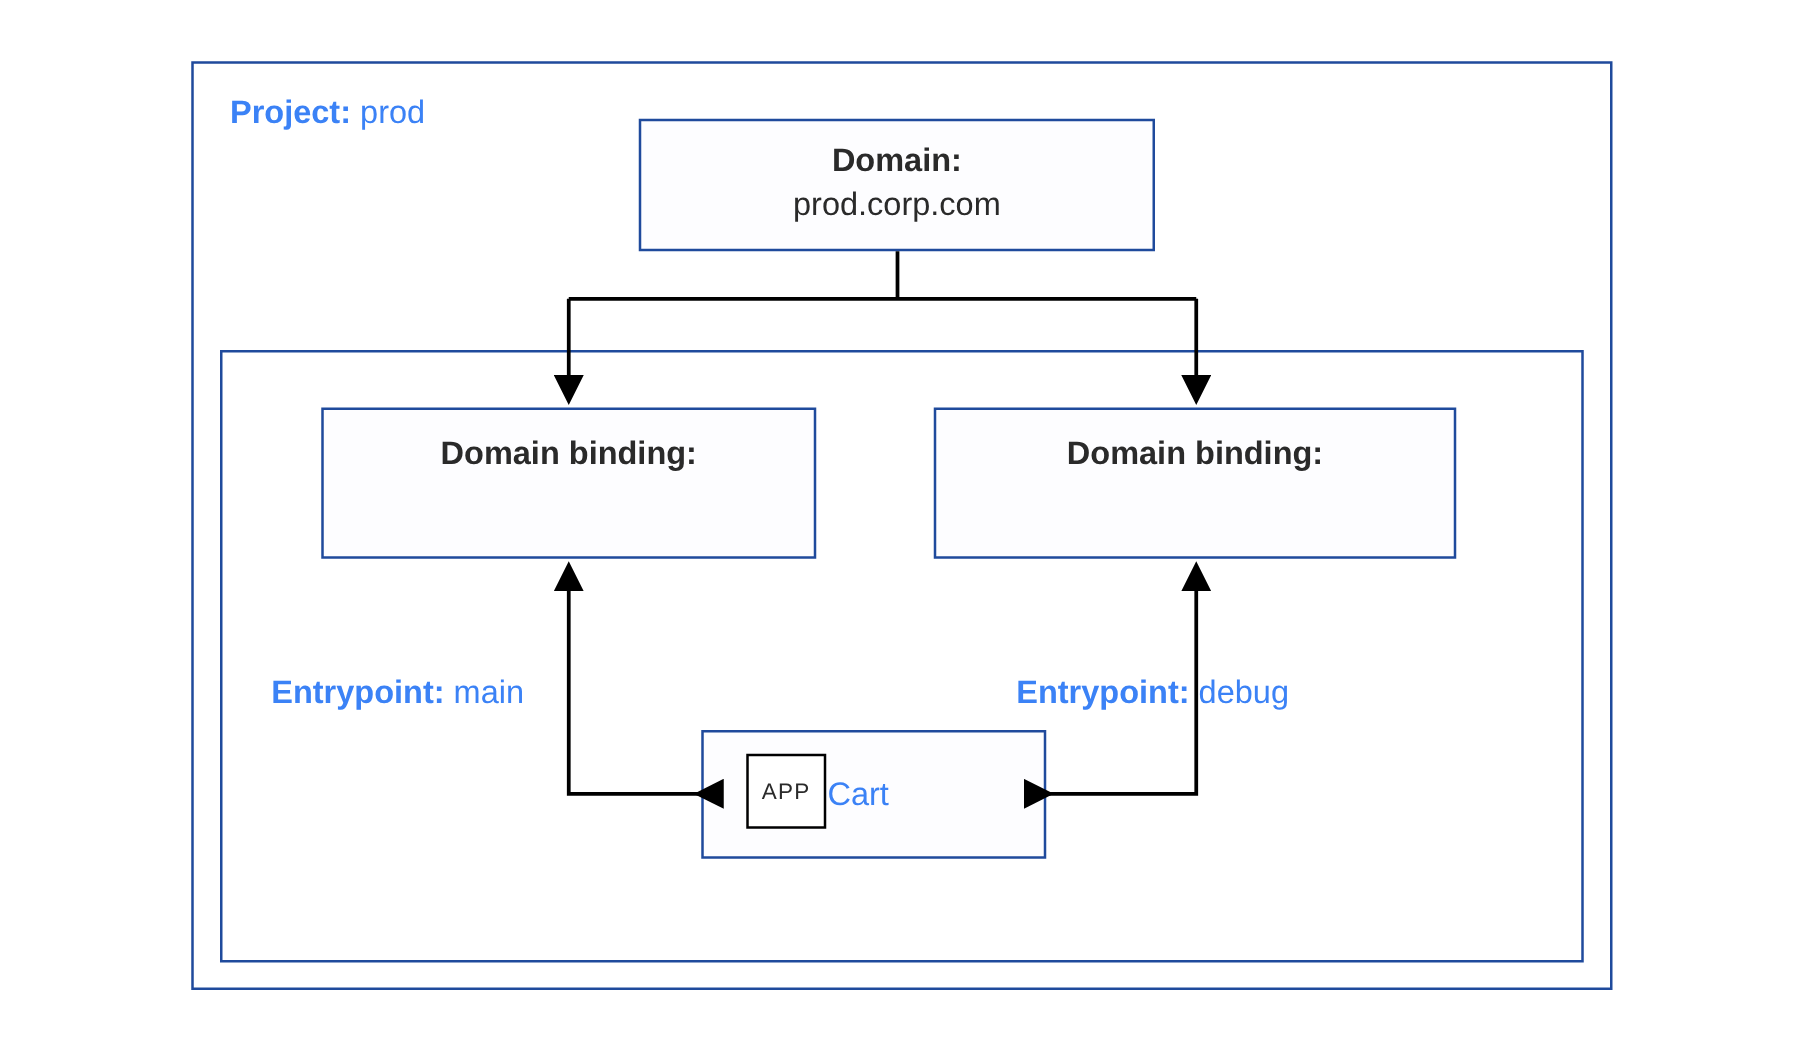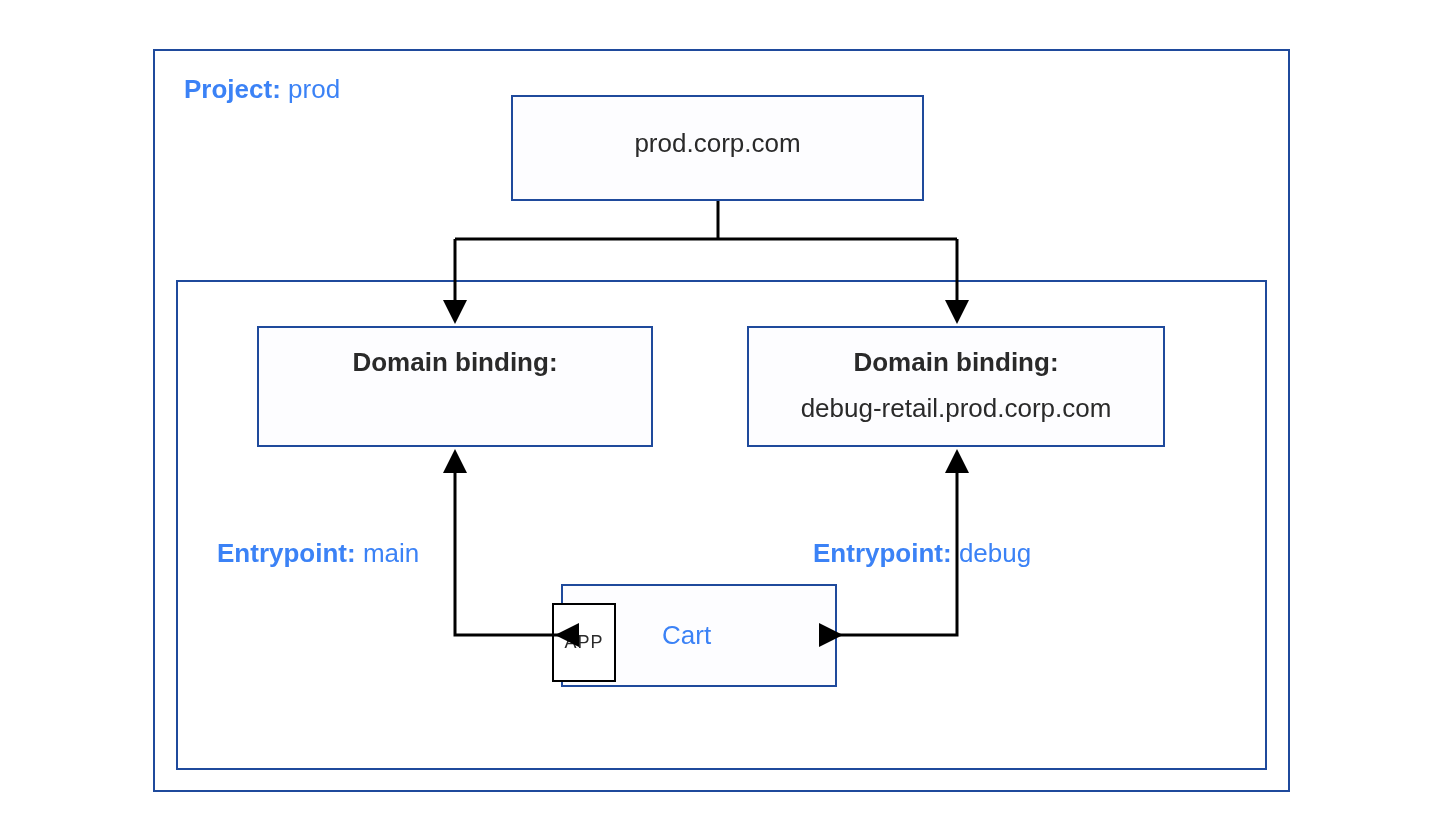--- a/index.html
+++ b/index.html
@@ -40,21 +40,21 @@
   }
   .centered-block .title {
     font-size: 26px;
     font-weight: 700;
     display: block;
   }
   .centered-block .value {
     font-size: 26px;
     font-weight: 400;
     display: block;
-    margin-top: 15px;
+    margin-top: 4px;
   }
 
   .app-chip {
     position: absolute;
     border: 2px solid #000000;
     box-sizing: border-box;
     display: flex;
     align-items: center;
     justify-content: center;
     font-size: 18px;
@@ -81,51 +81,51 @@
   <div class="box-outline" style="left:153px; top:49px; width:1137px; height:743px;"></div>
 
   <div class="label" style="left:184px; top:74px;">
     <span class="bold">Project:</span>
     <span class="reg"> </span>
     <span class="reg">prod</span>
   </div>
 
   <div class="box-outline pale" style="left:511px; top:95px; width:413px; height:106px;"></div>
   <div class="centered-block" style="left:511px; top:113px; width:413px;">
+    <span class="title">Domain:</span>
     <span class="value">prod.corp.com</span>
   </div>
 
   <div class="box-outline" style="left:176px; top:280px; width:1091px; height:490px;"></div>
 
   <div class="box-outline pale" style="left:257px; top:326px; width:396px; height:121px;"></div>
   <div class="centered-block" style="left:257px; top:347px; width:396px;">
     <span class="title">Domain binding:</span>
   </div>
 
   <div class="box-outline pale" style="left:747px; top:326px; width:418px; height:121px;"></div>
   <div class="centered-block" style="left:747px; top:347px; width:418px;">
     <span class="title">Domain binding:</span>
-    <span class="value">debug-retail.prod.corp.com</span>
   </div>
 
   <div class="label" style="left:217px; top:538px;">
     <span class="bold">Entrypoint:</span>
     <span class="reg"> </span>
     <span class="reg">main</span>
   </div>
 
   <div class="label" style="left:813px; top:538px;">
     <span class="bold">Entrypoint:</span>
     <span class="reg"> </span>
     <span class="reg">debug</span>
   </div>
 
   <div class="box-outline pale" style="left:561px; top:584px; width:276px; height:103px;"></div>
 
-  <div class="app-chip" style="left:552px; top:603px; width:64px; height:79px;">
+  <div class="app-chip" style="left:597px; top:603px; width:64px; height:60px;">
     <span>APP</span>
   </div>
   <div class="label" style="left:662px; top:620px;">
     <span class="reg">Cart</span>
   </div>
 
   <svg class="arrows" viewBox="0 0 1442 840">
     <defs>
       <marker id="arrowhead" markerWidth="8" markerHeight="8" refX="6" refY="4" orient="auto" markerUnits="strokeWidth">
         <path d="M0,0 L8,4 L0,8 Z" fill="#000000"></path>

